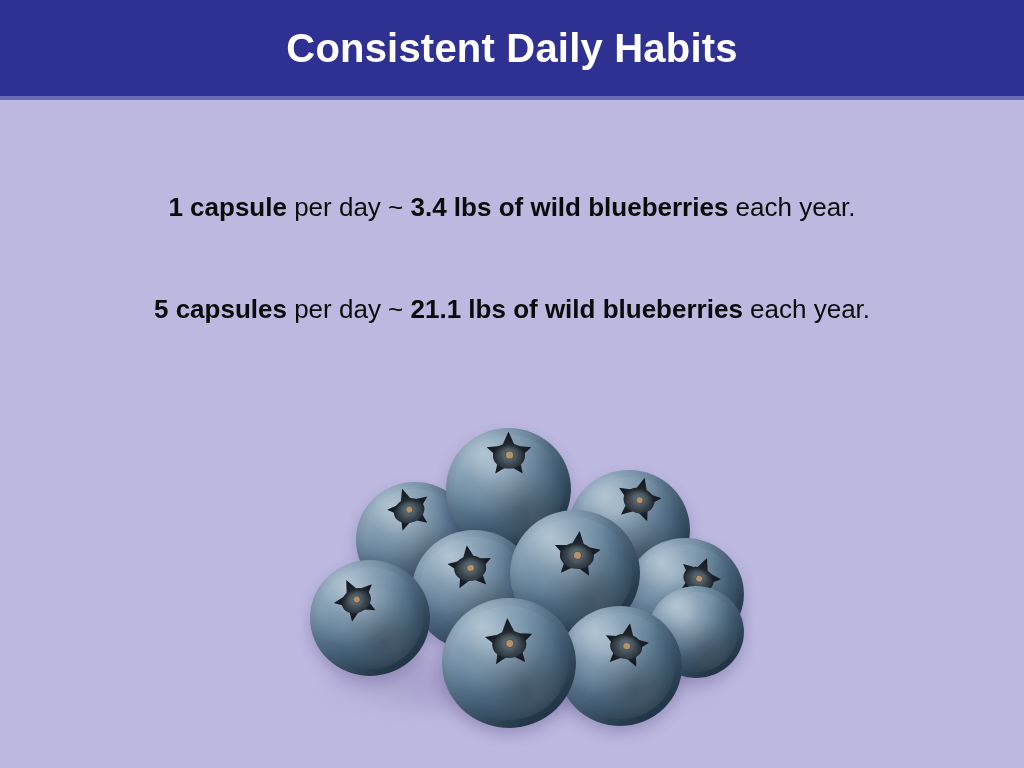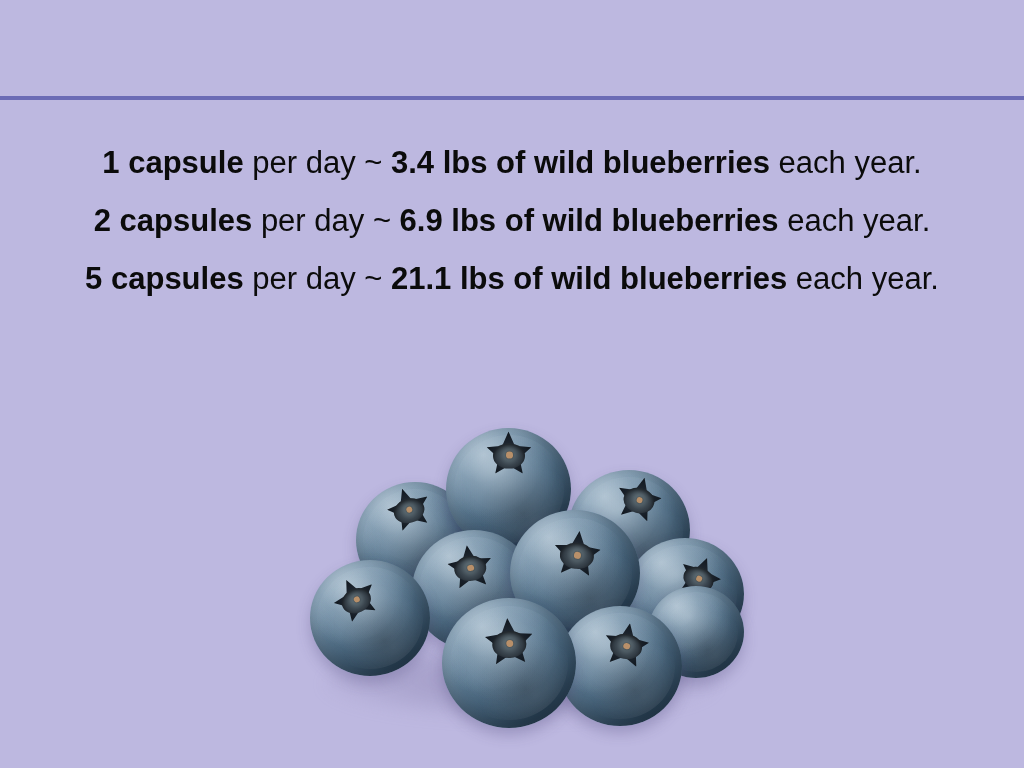--- a/index.html
+++ b/index.html
@@ -53,25 +53,26 @@
     position: absolute;
     top: 138px;
     left: 0;
     width: 1024px;
     display: flex;
     flex-direction: column;
     align-items: center;
     gap: 8px;
   }
   .statement {
-    font-size: 31px;
+    font-size: 26px;
     line-height: 50px;
     color: #0b0b0b;
     white-space: nowrap;
     text-align: center;
+    margin-top: 44px;
   }
   .statement .b {
     font-weight: 700;
   }
   .statement .r {
     font-weight: 400;
   }
 
   
   .berry-stage {
@@ -160,31 +161,31 @@
   .calyx .spike.s1 { transform: translate(-50%, -100%) rotate(72deg); }
   .calyx .spike.s2 { transform: translate(-50%, -100%) rotate(144deg); }
   .calyx .spike.s3 { transform: translate(-50%, -100%) rotate(216deg); }
   .calyx .spike.s4 { transform: translate(-50%, -100%) rotate(288deg); }
 </style>
 </head>
 <body>
 
 <div class="slide">
 
+  <div class="header-band">
+    <h1 class="slide-title">Consistent Daily Habits</h1>
+  </div>
   <div class="header-rule"></div>
 
   <div class="statements">
 
     <div class="statement">
       <span class="b">1 capsule</span><span class="r"> per day ~ </span><span class="b">3.4 lbs of wild blueberries</span><span class="r"> each year.</span>
     </div>
 
-    <div class="statement">
-      <span class="b">2 capsules</span><span class="r"> per day ~ </span><span class="b">6.9 lbs of wild blueberries</span><span class="r"> each year.</span>
-    </div>
 
     <div class="statement">
       <span class="b">5 capsules</span><span class="r"> per day ~ </span><span class="b">21.1 lbs of wild blueberries</span><span class="r"> each year.</span>
     </div>
 
   </div>
 
   <div class="berry-stage">
     <div class="ground-shadow"></div>
 

